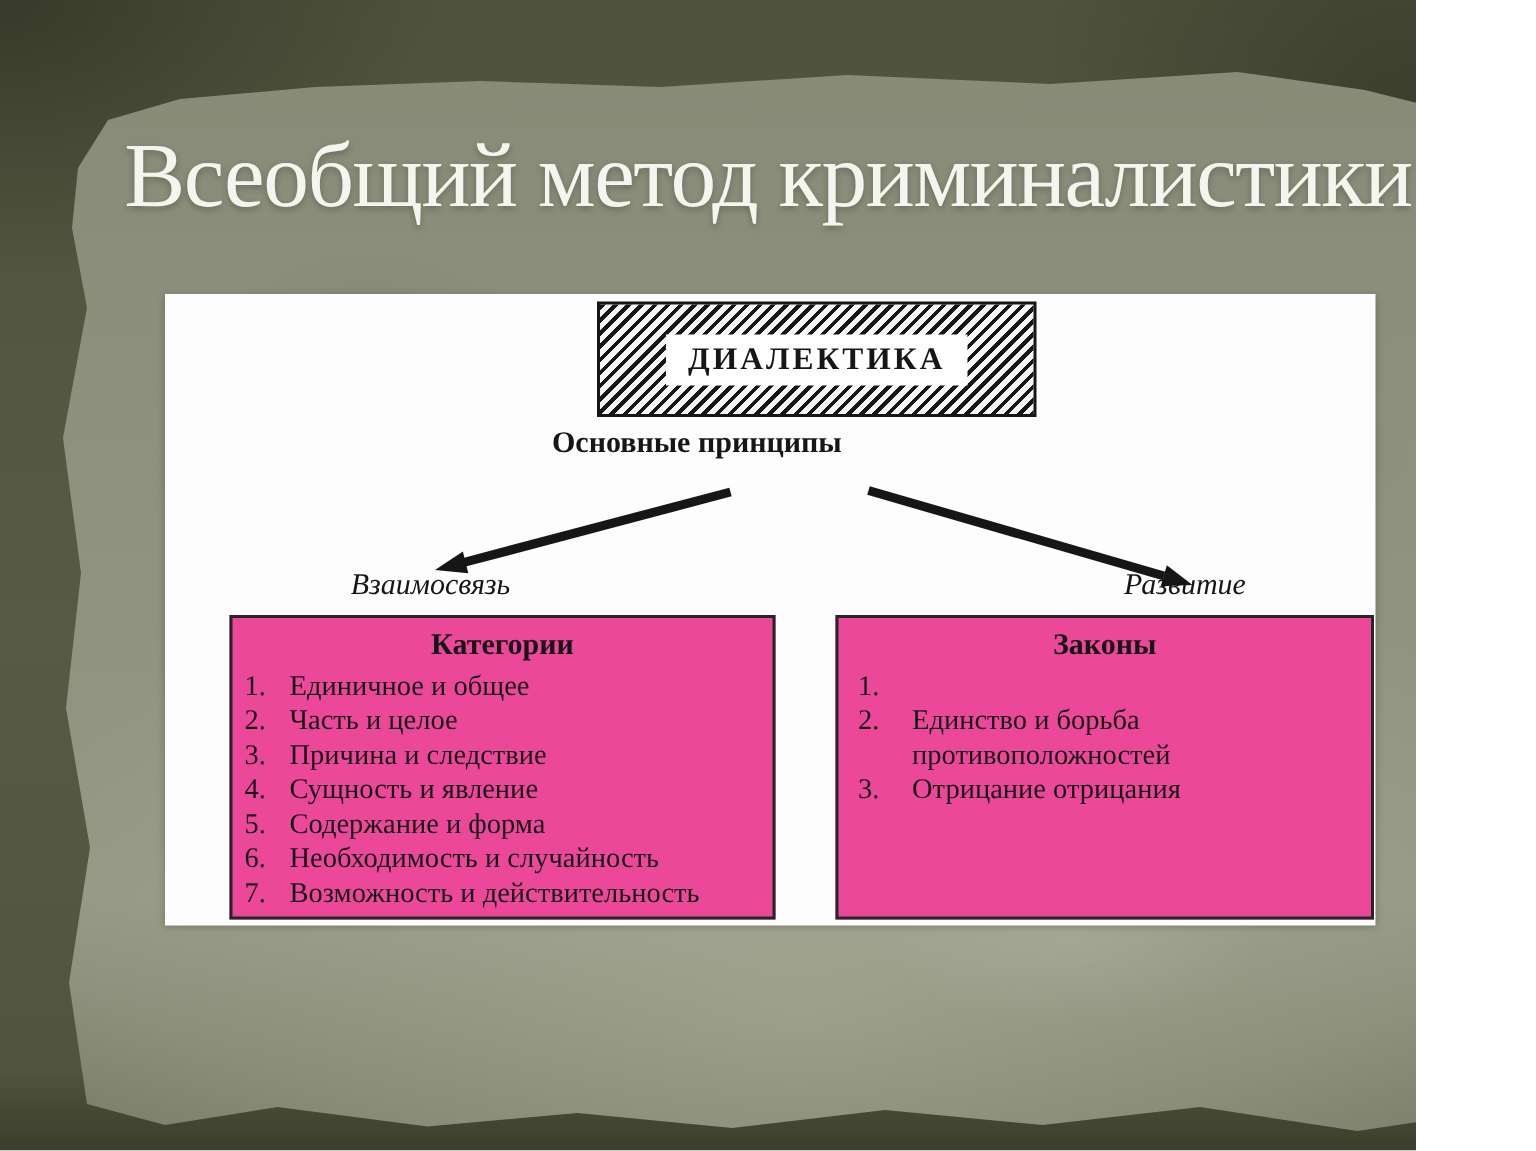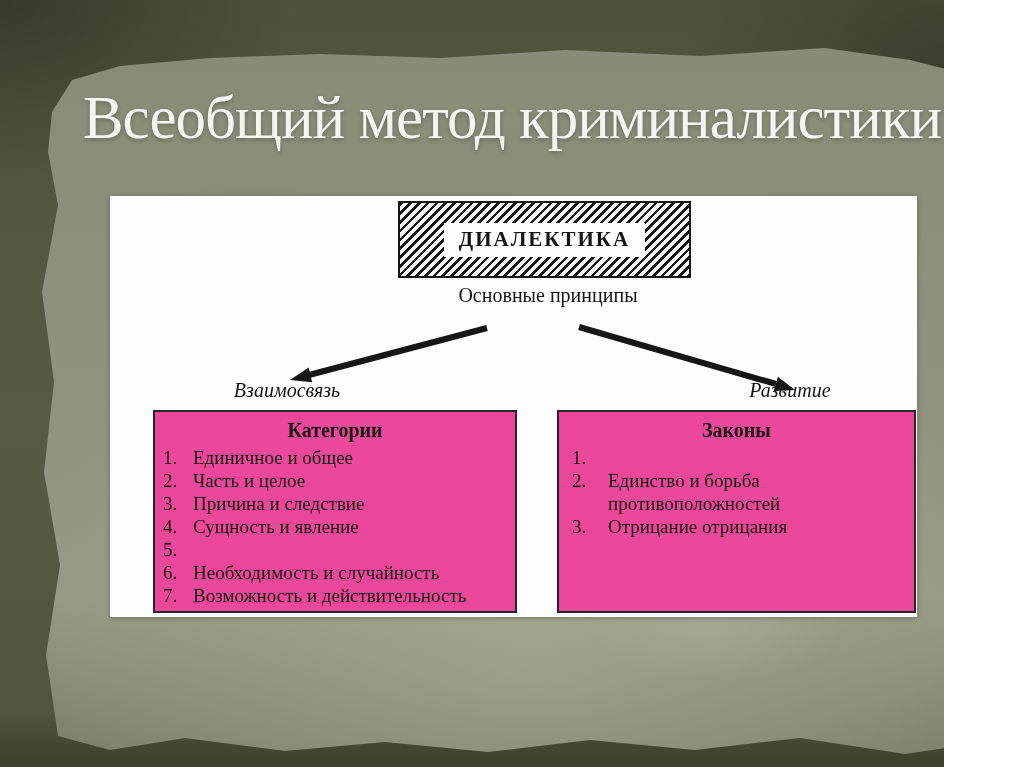--- a/index.html
+++ b/index.html
@@ -55,21 +55,21 @@
       #f6f6f5 2.6px, #f6f6f5 6.2px);
     display: flex; align-items: center; justify-content: center;
   }
   .hatch-label {
     background: #fefefe; padding: 4px 15px 5px;
     font-weight: bold; font-size: 21px; letter-spacing: 2px;
     color: var(--ink,#161616); white-space: nowrap; font-family: Liberation Serif, serif;
   }
   .principles {
     position: absolute; left: 258px; top: 88px; width: 360px;
-    text-align: center; font-weight: normal; font-size: 20px;
+    text-align: left; font-weight: bold; font-size: 20px;
     color: var(--ink,#161616);
   }
   .arrows { position: absolute; left: 0; top: 0; }
   .branch-label {
     position: absolute; top: 183px; width: 220px; text-align: center;
     font-style: italic; font-size: 20px; color: var(--ink,#161616);
   }
   .branch-label.left  { left: 67px; }
   .branch-label.right { left: 570px; }
   .list-box {
@@ -139,20 +139,21 @@
         <li>
             <span class="num">3.</span>
             <span class="txt">Причина и следствие</span>
           </li>
         <li>
             <span class="num">4.</span>
             <span class="txt">Сущность и явление</span>
           </li>
         <li>
             <span class="num">5.</span>
+            <span class="txt">Содержание и форма</span>
           </li>
         <li>
             <span class="num">6.</span>
             <span class="txt">Необходимость и случайность</span>
           </li>
         <li>
             <span class="num">7.</span>
             <span class="txt">Возможность и действительность</span>
           </li>
       </ol>

